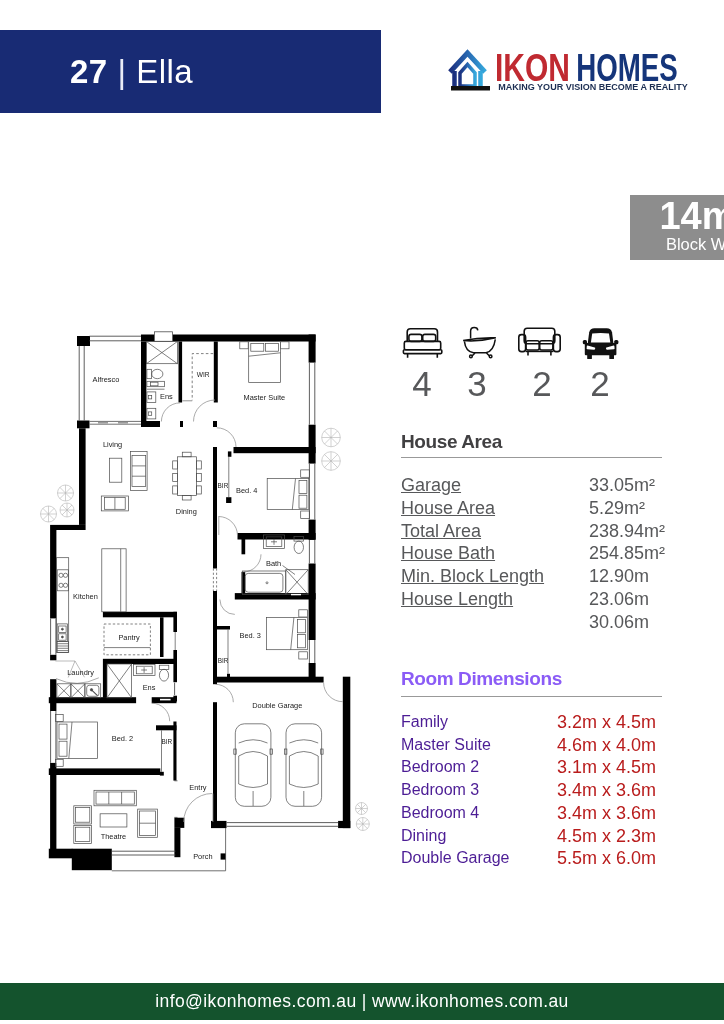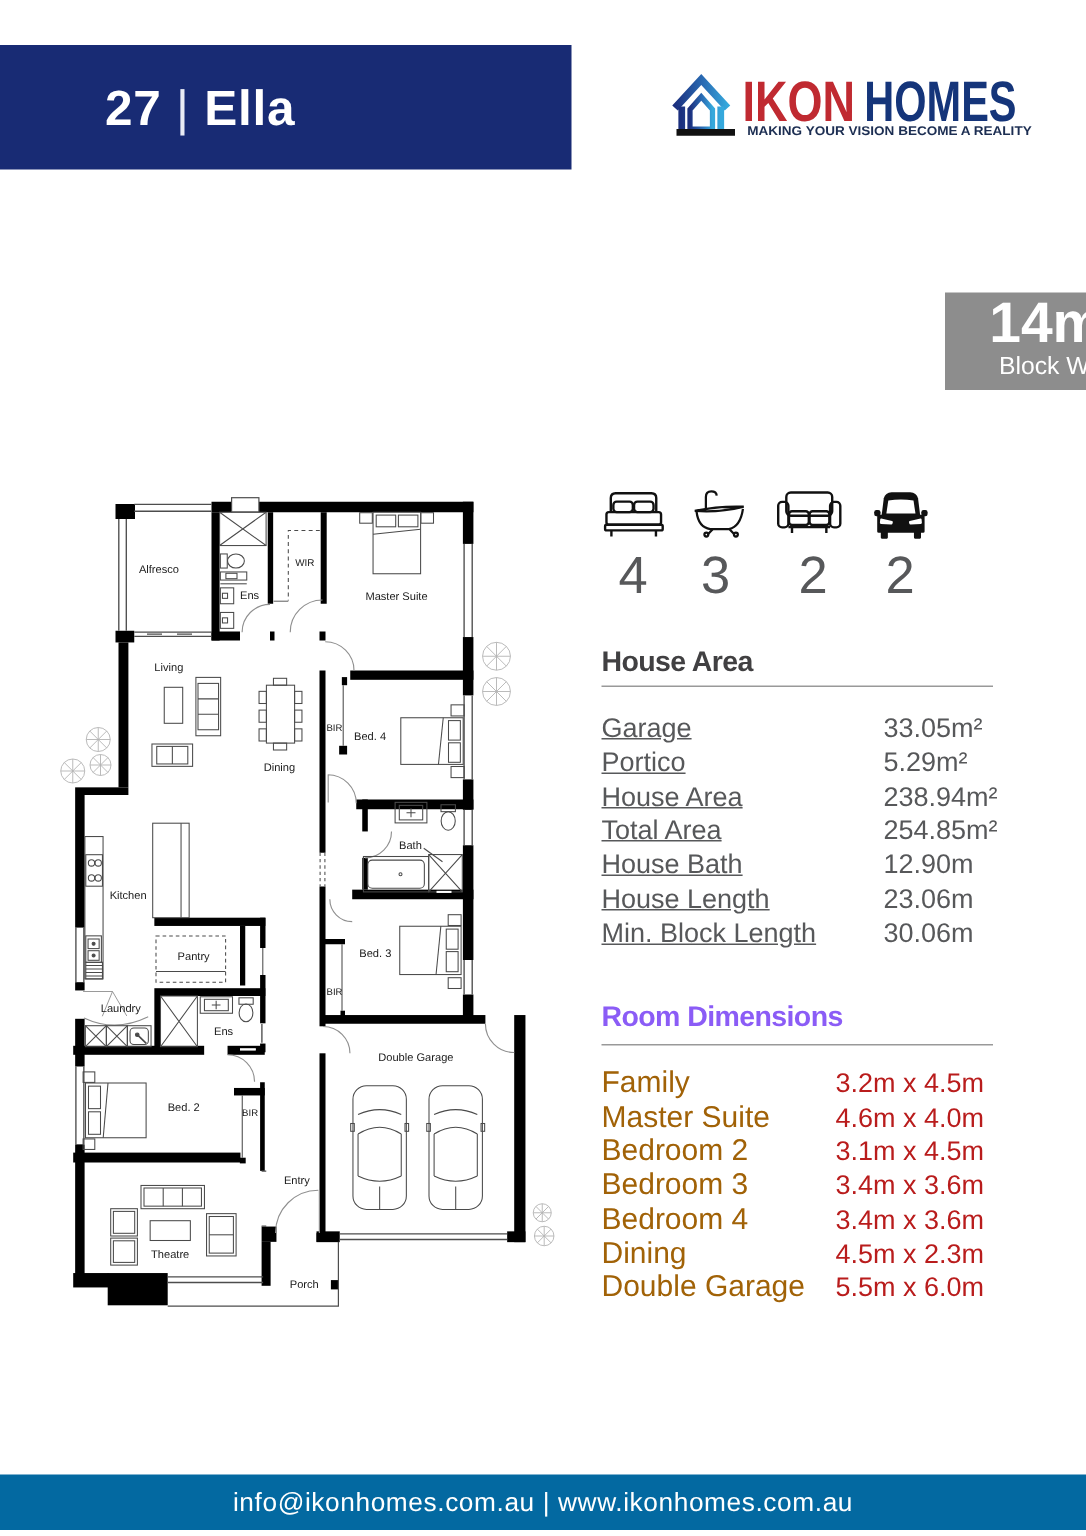--- a/index.html
+++ b/index.html
@@ -4,21 +4,21 @@
 <style>
   html,body{margin:0;padding:0;}
   body{width:724px;height:1024px;position:relative;background:#ffffff;-webkit-font-smoothing:antialiased;
        font-family:"Liberation Sans",sans-serif;overflow:hidden;}
   .abs{position:absolute;}
 </style>
 </head>
 <body>
 
 <div class="abs" style="left:0;top:30px;width:381px;height:83px;background:#182b74;color:#fff;display:flex;align-items:center;">
-  <div style="padding-left:70px;font-size:33px;letter-spacing:.5px;"><b>27</b> <span style="font-weight:300;color:#e8ebf5;">|</span> <span style="font-weight:700;text-align:right;">Ella</span></div>
+  <div style="padding-left:70px;font-size:33px;letter-spacing:.5px;"><b>27</b> <span style="font-weight:300;color:#e8ebf5;">|</span> <span style="font-weight:400;text-align:right;">Ella</span></div>
 </div>
 
 <svg class="abs" style="left:440px;top:40px;" width="260" height="60" viewBox="0 0 260 60">
   <defs>
     <linearGradient id="hg" x1="0" y1="0" x2="1" y2="0">
       <stop offset="0" stop-color="#1b2f7e"></stop>
         <stop offset="0.55" stop-color="#2a6db5"></stop>
         <stop offset="1" stop-color="#35a8dc"></stop>
     </linearGradient>
   </defs>
@@ -602,57 +602,56 @@
 <div class="abs" style="left:512px;top:364px;width:60px;text-align:center;font-size:35px;color:#57585a;">2</div>
 
 <div class="abs" style="left:570px;top:364px;width:60px;text-align:center;font-size:35px;color:#57585a;">2</div>
 
 <div class="abs" style="left:401px;top:431px;font-size:19px;font-weight:bold;color:#414042;letter-spacing:-0.4px;">House Area</div>
 
 <div class="abs" style="left:401px;top:457px;width:261px;height:1px;background:#999;"></div>
 
 <div class="abs" style="left:401px;top:474px;width:300px;font-size:18px;color:#57585a;line-height:22.8px;text-decoration:underline;">
   <div>Garage</div>
-    <div>Portico</div>
     <div>House Area</div>
     <div>Total Area</div>
     <div>House Bath</div>
+    <div>Min. Block Length</div>
     <div>House Length</div>
-    <div>Min. Block Length</div>
 </div>
 
 <div class="abs" style="left:589px;top:474px;width:140px;font-size:18px;color:#57585a;line-height:22.8px;">
   <div>33.05m²</div>
     <div>5.29m²</div>
     <div>238.94m²</div>
     <div>254.85m²</div>
     <div>12.90m</div>
     <div>23.06m</div>
     <div>30.06m</div>
 </div>
 
 <div class="abs" style="left:401px;top:668px;font-size:19px;font-weight:bold;color:#8b5cf6;letter-spacing:-0.4px;">Room Dimensions</div>
 
 <div class="abs" style="left:401px;top:696px;width:261px;height:1px;background:#999;"></div>
 
-<div class="abs" style="left:401px;top:711px;width:300px;font-size:20px;color:#a16207;line-height:22.7px;">
+<div class="abs" style="left:401px;top:711px;width:300px;font-size:16px;color:#4c1d95;line-height:22.7px;">
   <div>Family</div>
     <div>Master Suite</div>
     <div>Bedroom 2</div>
     <div>Bedroom 3</div>
     <div>Bedroom 4</div>
     <div>Dining</div>
     <div>Double Garage</div>
 </div>
 
 <div class="abs" style="left:557px;top:711px;width:160px;font-size:18px;color:#b91c1c;line-height:22.7px;">
   <div>3.2m x 4.5m</div>
     <div>4.6m x 4.0m</div>
     <div>3.1m x 4.5m</div>
     <div>3.4m x 3.6m</div>
     <div>3.4m x 3.6m</div>
     <div>4.5m x 2.3m</div>
     <div>5.5m x 6.0m</div>
 </div>
 
-<div class="abs" style="left:0;top:983px;width:724px;height:36.5px;background:#0369a1;color:#fff;display:flex;align-items:center;justify-content:center;font-size:17.5px;letter-spacing:.4px;">
+<div class="abs" style="left:0;top:983px;width:724px;height:36.5px;background:#14532d;color:#fff;display:flex;align-items:center;justify-content:center;font-size:17.5px;letter-spacing:.4px;">
   info@ikonhomes.com.au | www.ikonhomes.com.au
 </div>
 
 </body></html>

